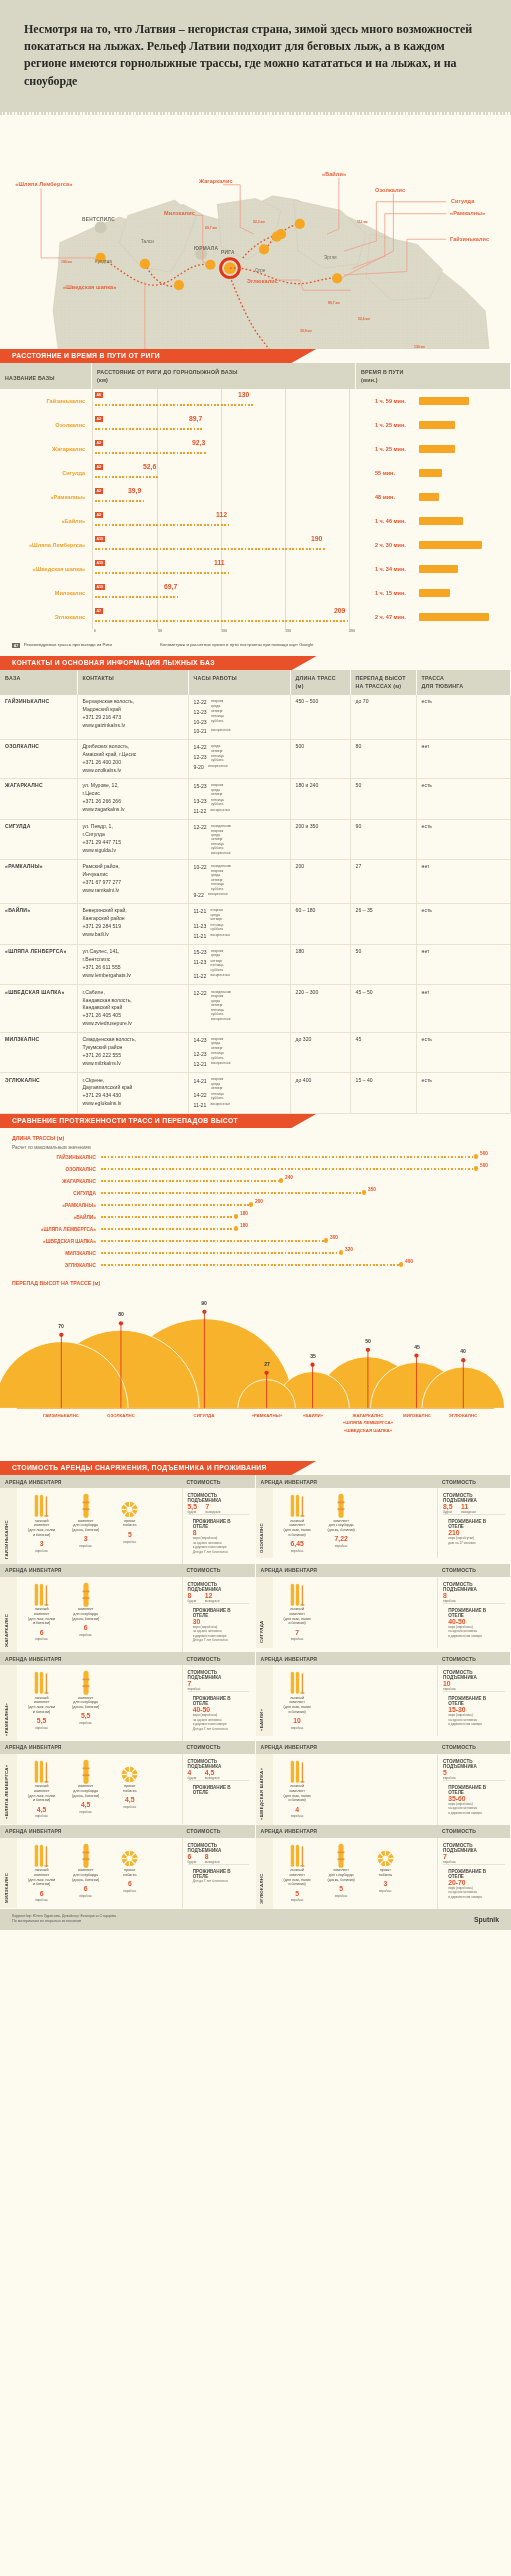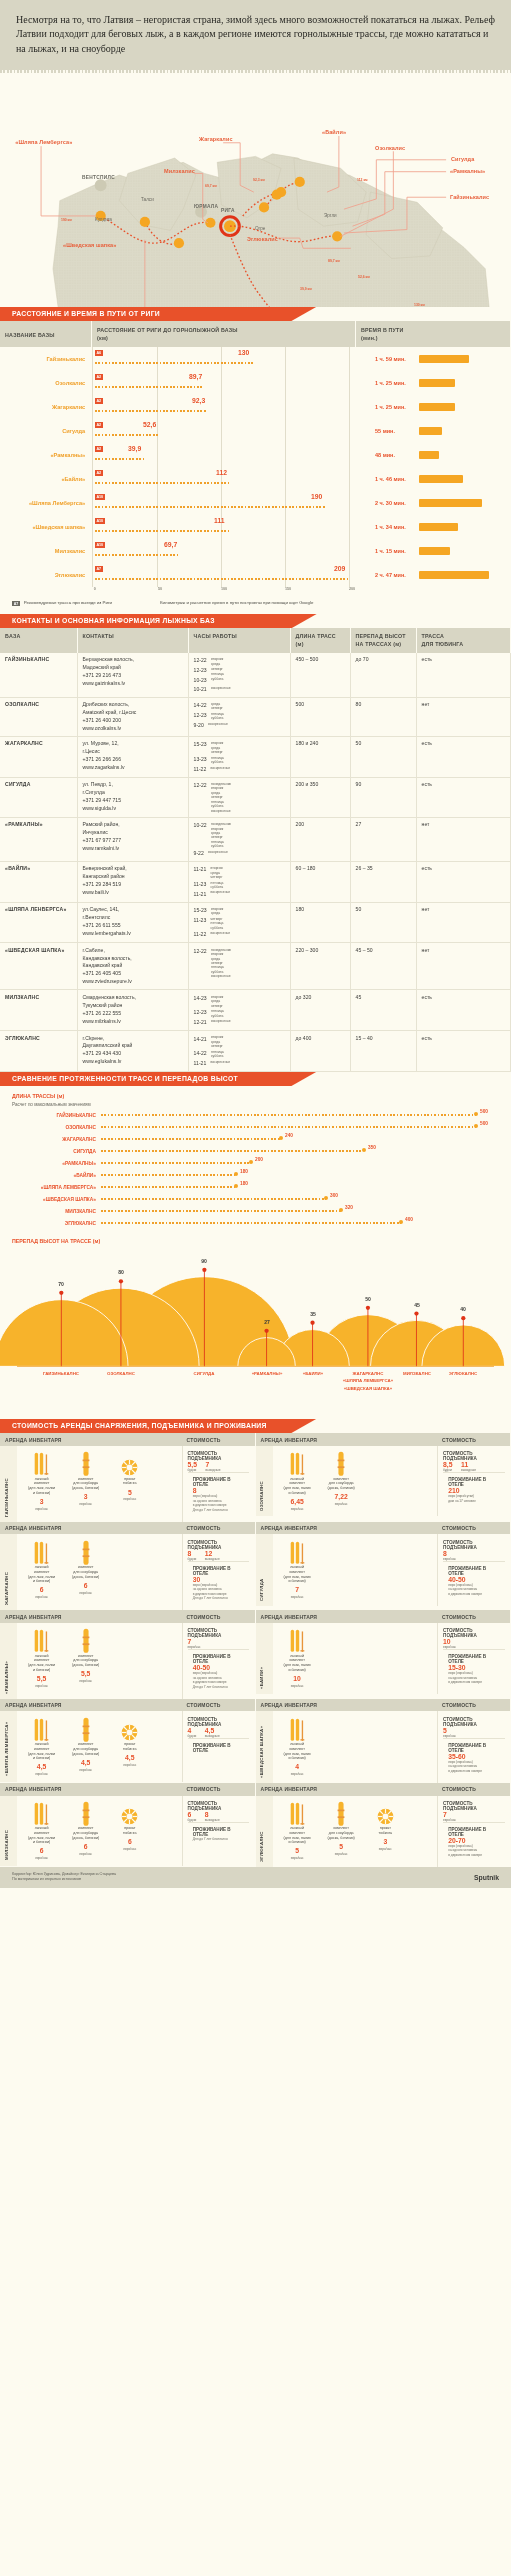--- a/index.html
+++ b/index.html
@@ -13,21 +13,21 @@
   .page { width: 511px; position: relative; }
 
   
   .header { background: #d8d6c4; padding: 8.5px 12px 10.2px 12px; }
   .header h1 {
     font-family: "Liberation Serif", serif;
     font-size: 17px; font-weight: normal; margin: 0 0 5.1px 0; color: #2a2a26;
   }
   .header p {
     font-family: "Liberation Serif", serif;
-    font-size: 10px; line-height: 1.45; margin: 4px; color: #2a2a26;
+    font-size: 12px; line-height: 1.45; margin: 12px; color: #2a2a26; font-weight: bold;
   }
   .hdr-rule { height: 2.6px; background: #fdfbf0;
      background-image: repeating-linear-gradient(90deg,#d8d6c4 0 1.7px,#fdfbf0 1.7px 3.4px); }
 
   
   .map { position: relative; height: 234px; background: #fdfbf0; overflow: hidden; }
   .mapsvg { position: absolute; top:0; left:0; }
   .mlabel { position: absolute; font-size: 5.5px; font-weight: bold; color: #e8603c;
             white-space: nowrap; letter-spacing: 0.1px; }
   .mcity  { position: absolute; font-size: 4.8px; font-weight: bold; color: #6b6a61;

